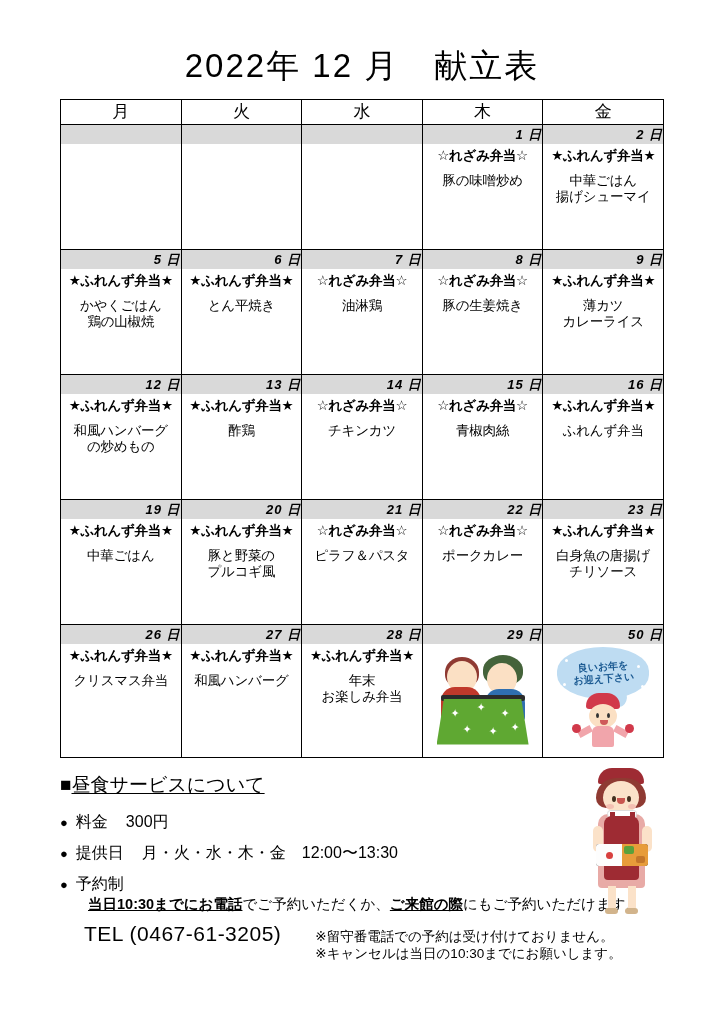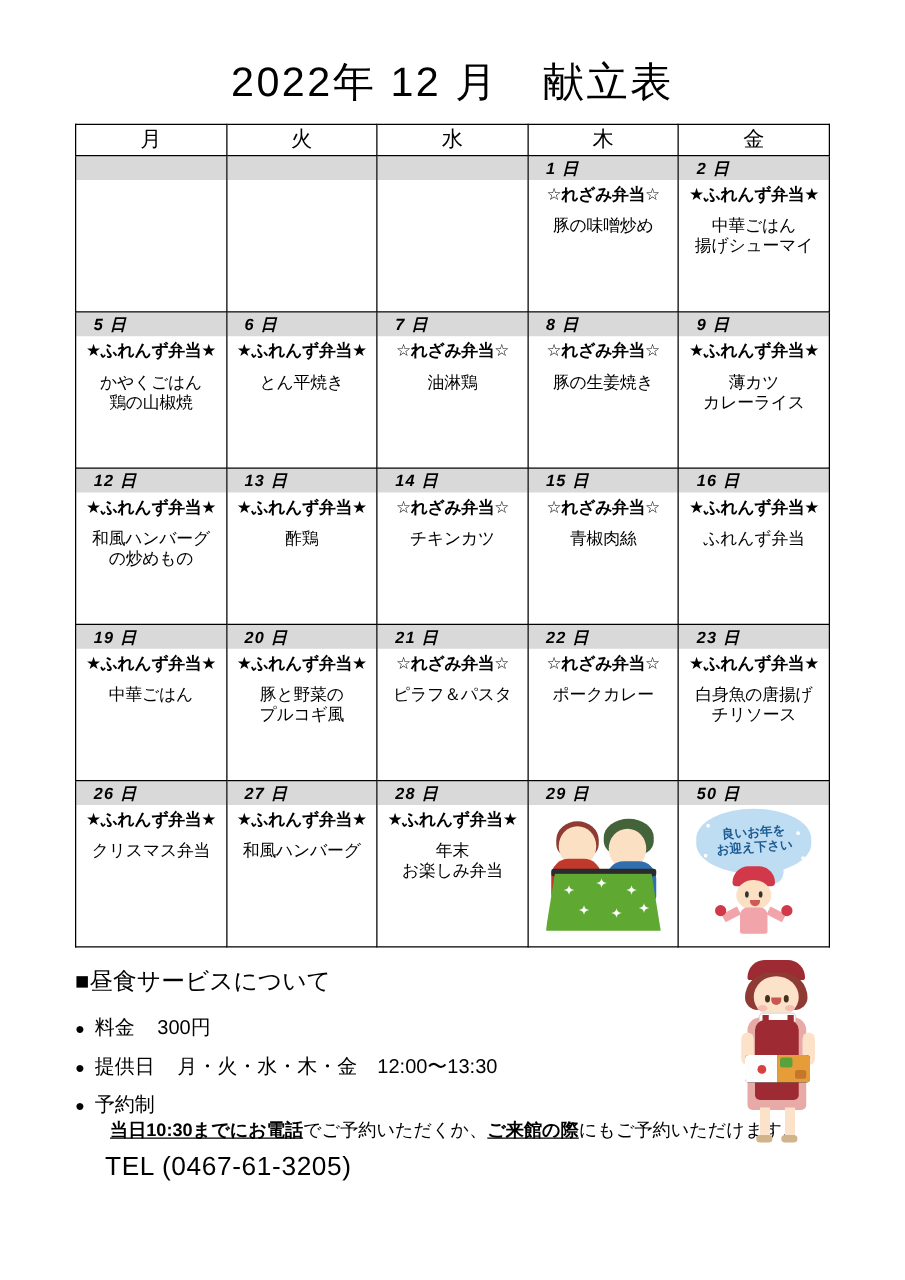--- a/index.html
+++ b/index.html
@@ -60,20 +60,21 @@
   .daynum {
     background: #d9d9d9;
     height: 19px;
     line-height: 19px;
     font-size: 13px;
     font-style: italic;
     font-weight: 600;
     padding-left: 14px;
     letter-spacing: 1px;
     white-space: pre;
+    text-align: right;
   }
   .daynum.empty {
     color: transparent;
   }
   .cell-body {
     padding-top: 3px;
     text-align: center;
   }
   .bento {
     font-size: 13.5px;
@@ -244,20 +245,21 @@
     top: 772px;
     width: 600px;
   }
   .info-head {
     font-size: 19px;
     font-weight: 500;
     margin-bottom: 14px;
     white-space: pre;
   }
   .info-head .u {
+    text-decoration: underline;
     text-underline-offset: 2px;
   }
   .bullet-row {
     display: flex;
     align-items: baseline;
     margin-bottom: 10px;
     font-size: 16px;
     white-space: pre;
   }
   .bullet {
@@ -711,20 +713,22 @@
 
   <div class="bullet-row" style="margin-bottom:2px;">
     <span class="bullet">●</span>
     <span>予約制</span>
   </div>
 
   <div class="sub-line"><span class="u">当日10:30までにお電話</span><span>でご予約いただくか、</span><span class="u">ご来館の際</span><span>にもご予約いただけます。</span></div>
 
   <div class="tel-row">
     <div class="tel">TEL (0467-61-3205)</div>
+    <div class="notes">※留守番電話での予約は受け付けておりません。
+※キャンセルは当日の10:30までにお願いします。</div>
   </div>
 </div>
 
 <div class="waitress">
   <div class="w-cap"></div>
   <div class="w-hair"></div>
   <div class="w-face">
     <span class="w-eye" style="left:9px;"></span>
     <span class="w-eye" style="left:24px;"></span>
     <span class="w-cheek" style="left:3px;"></span>

